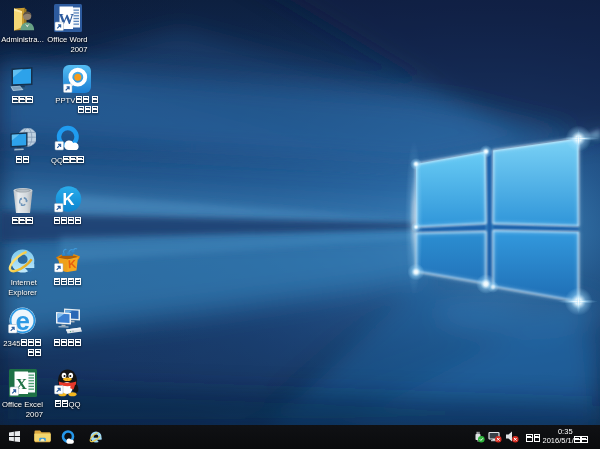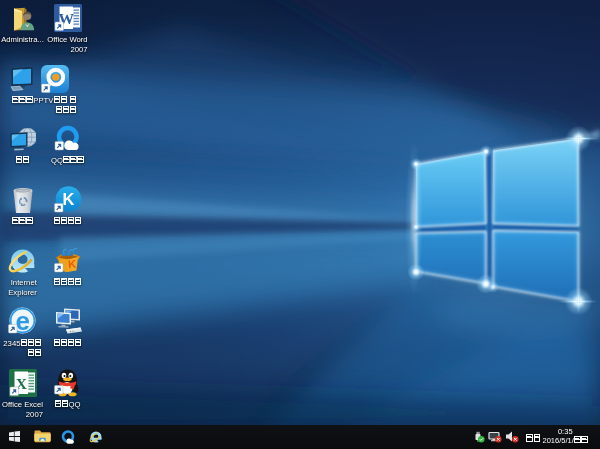--- a/index.html
+++ b/index.html
@@ -185,21 +185,21 @@
 <polygon points="3,4 13,3.3 3,11.5" fill="#72c8f4" opacity="0.75"></polygon>
 <polygon points="10,19.6 14.5,19.4 15,21.5 9.5,21.7" fill="#1b3d5e"></polygon>
 <polygon points="7.5,21.7 17.5,21.2 18,23 7,23.4" fill="#2a5a84"></polygon>
 <polygon points="0.5,20.5 10,19.8 13.5,24 3,25" fill="#a9c6da"></polygon>
 <polygon points="1.8,20.9 9.7,20.3 12,23.2 3.6,23.9" fill="#7fa0bc"></polygon>
 </svg>
       </div>
 <div class="lb"><span class="cj"></span><span class="cj"></span><span class="cj"></span></div>
 </div>
 
-<div class="cell" style="left:10px;top:62.8px">
+<div class="cell" style="left:32px;top:62.8px">
 <div class="ic">
         <svg width="28" height="28" viewBox="0 0 28 28">
 <defs>
             <linearGradient id="pptv" x1="0" y1="0" x2="0" y2="1">
               <stop offset="0" stop-color="#55bdf2"></stop>
               <stop offset="1" stop-color="#1b7fd4"></stop>
             </linearGradient>
           </defs>
 <rect width="28" height="28" rx="6" fill="url(#pptv)"></rect>
 <circle cx="14.8" cy="12.2" r="7.4" fill="none" stroke="#fff" stroke-width="3.9"></circle>

